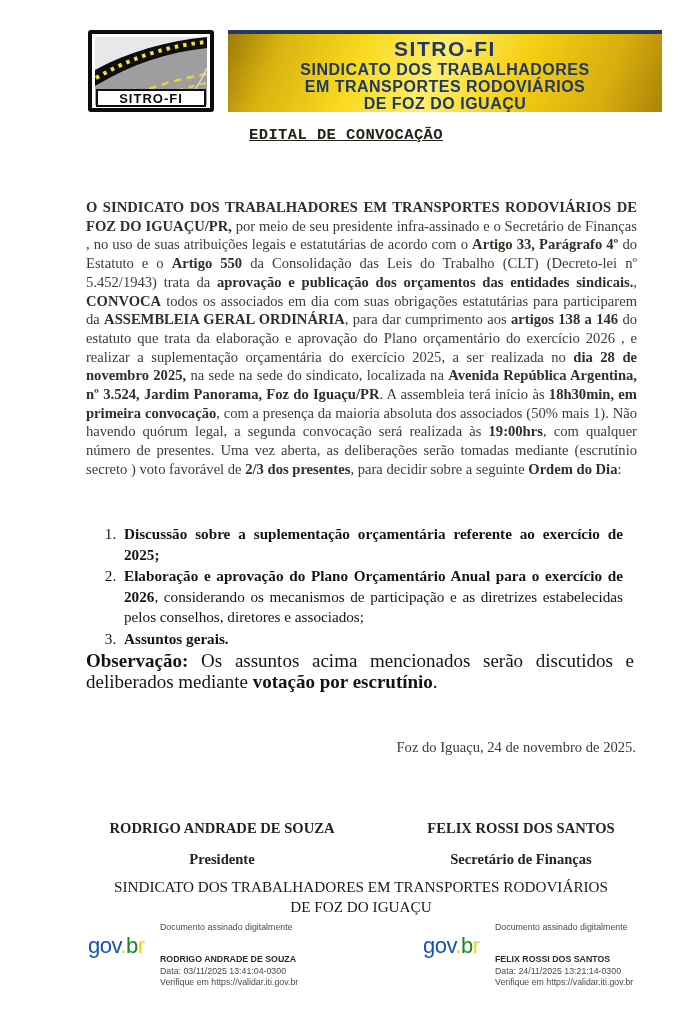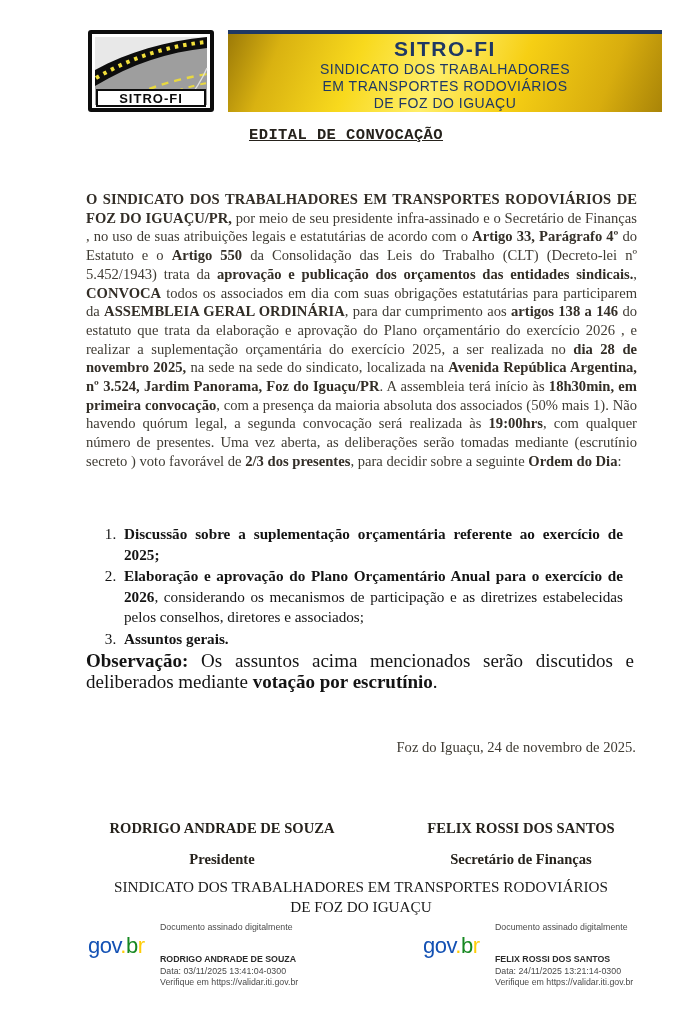--- a/index.html
+++ b/index.html
@@ -20,34 +20,34 @@
   .banner {
     flex:1 1 auto; height:82px;
     border-top:4px solid #1f3864;
     background:linear-gradient(112deg,#9c7a08 0%,#d9b211 12%,#f8d91d 30%,#ffee6a 48%,#f6cf14 66%,#d8ad0e 86%,#a98408 100%);
     text-align:center;
     font-family:"Liberation Sans", sans-serif;
     color:#1f3864;
     padding-top:3px;
   }
   .banner-title { font-size:21px; font-weight:bold; letter-spacing:1.5px; line-height:24px; }
-  .banner-line  { font-size:14px; font-weight:normal; letter-spacing:0.5px; line-height:17px; }
+  .banner-line  { font-size:16px; font-weight:bold; letter-spacing:0.5px; line-height:17px; }
 
   
   .doc-title {
     position:absolute; top:126px; left:0; width:100%;
     text-align:center; font-size:15.5px; font-weight:bold;
     letter-spacing:0.4px; color:#26221c;
     text-decoration:underline;
     font-family:Liberation Mono, monospace;
   }
 
   
   .body-par {
-    position:absolute; top:190px; left:86px; width:551px;
+    position:absolute; top:198px; left:86px; width:551px;
     font-size:14.6px; line-height:18.7px;
     text-align:justify; color:#3f3b33;
   }
   .body-par b { color:#332e27; }
 
   .order-list {
     position:absolute; top:524px; left:90px; width:533px;
     font-size:15.2px; line-height:20.6px; color:#141414;
   }
   .order-list ol { padding-left:30px; }

